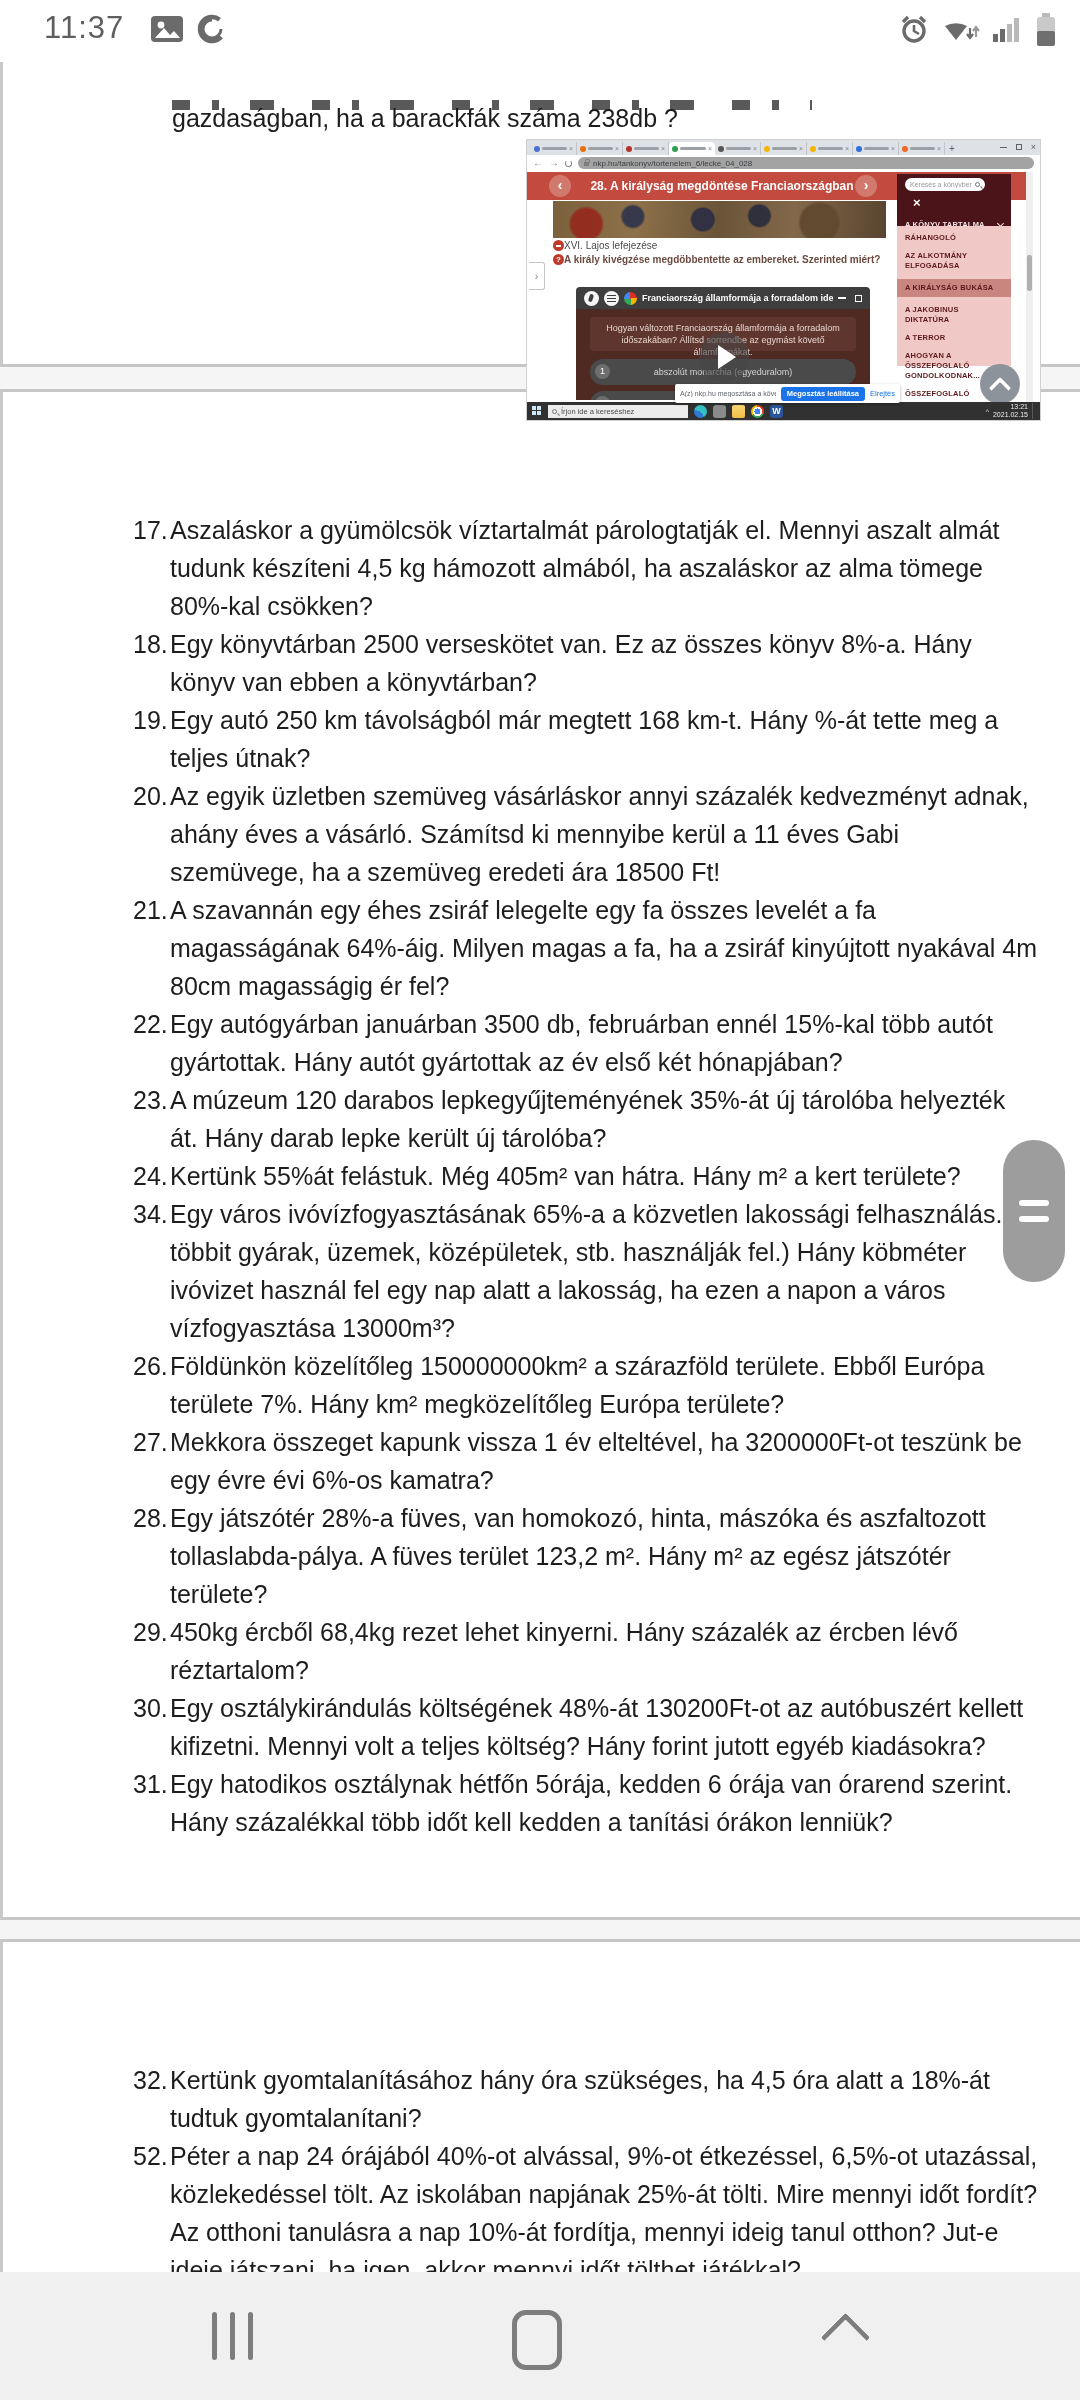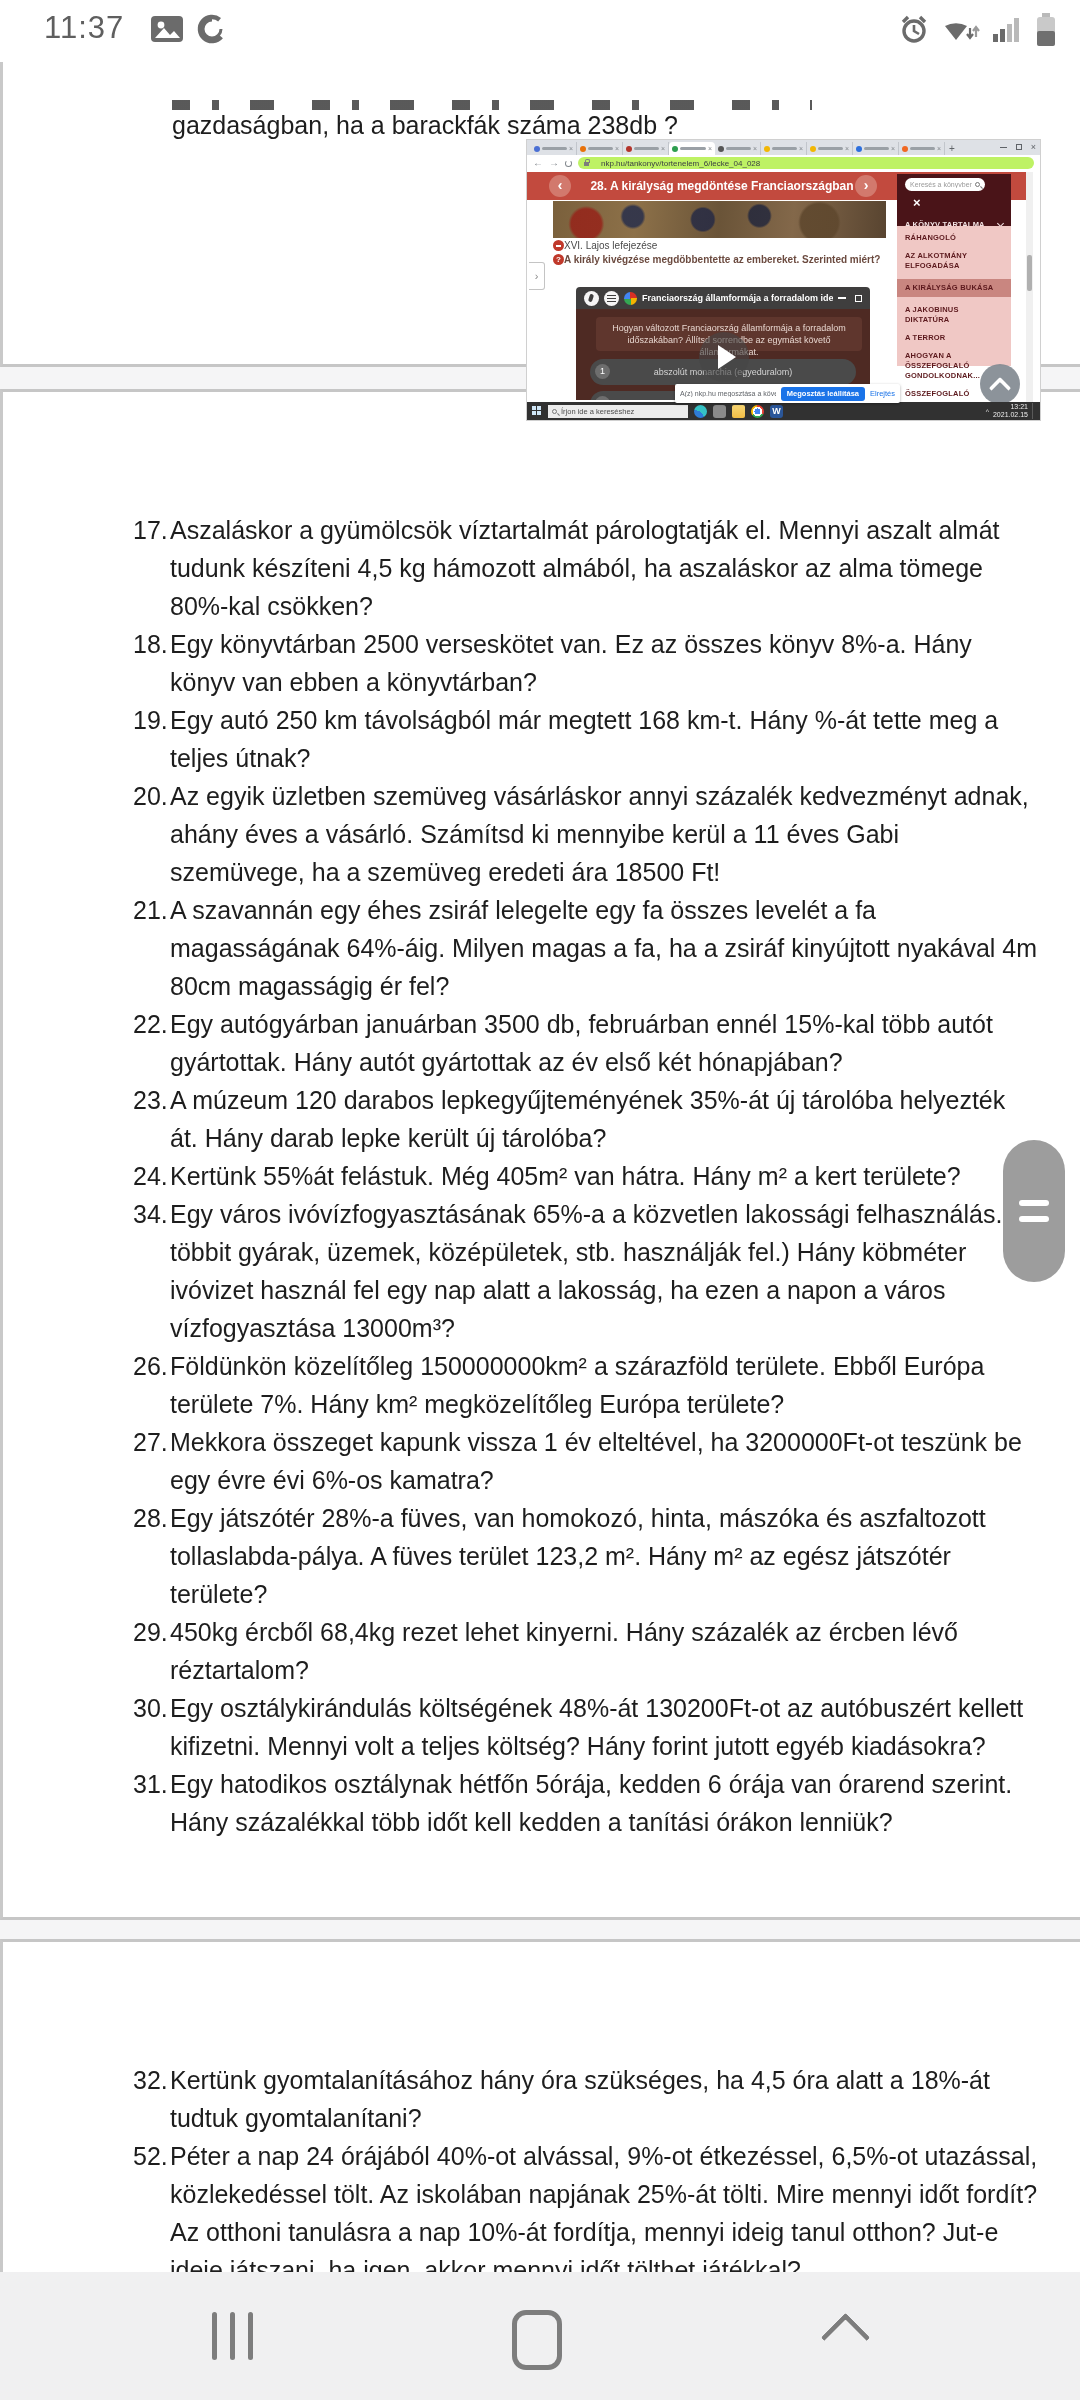--- a/index.html
+++ b/index.html
@@ -17,21 +17,21 @@
   .page1{top:0;height:364px;border-bottom:3px solid #c6c6c6;}
   .page2{top:389px;height:1525px;border-top:3px solid #c6c6c6;border-bottom:3px solid #c6c6c6;}
   .page3{top:1939px;height:333px;border-top:3px solid #c6c6c6;}
 
   .frag-row{position:absolute;left:172px;top:100px;width:640px;height:10px;
     background:
       repeating-linear-gradient(90deg,#3c3c3c 0 18px,transparent 18px 40px,
         #3c3c3c 40px 47px,transparent 47px 78px,
         #3c3c3c 78px 102px,transparent 102px 140px);
     opacity:.85;}
-  .cont-line{position:absolute;left:172px;top:106px;font-size:25px;line-height:38px;color:#1d1d1d;}
+  .cont-line{position:absolute;left:172px;top:99px;font-size:25px;line-height:38px;color:#1d1d1d;}
 
   .problist{position:absolute;left:133px;width:905px;font-size:25px;line-height:38px;color:#1d1d1d;}
   .problist-p2{top:511px;}
   .problist-p3{top:2061px;}
   .prob{padding-left:37px;text-indent:-37px;}
   .prob .num{display:inline-block;width:37px;text-indent:0;}
 
   
   .scrollpill{position:absolute;left:1003px;top:1140px;width:62px;height:142px;border-radius:32px;
     background:#9d9d9d;z-index:30;}
@@ -53,21 +53,21 @@
   .tab-plus{font-size:10px;color:#5f6368;margin-left:4px;line-height:13px;}
   .win-controls{position:absolute;right:4px;top:0;height:14px;display:flex;gap:9px;align-items:center;
                 font-size:9px;color:#5f6368;}
   .win-controls .wc-min{width:7px;height:1px;background:#5f6368;}
   .win-controls .wc-max{width:6px;height:6px;border:1px solid #5f6368;}
 
   .urlbar{position:absolute;left:0;top:15px;width:513px;height:17px;background:#ffffff;border-bottom:1px solid #e0e0e0;
           display:flex;align-items:center;padding:0 6px;gap:6px;}
   .nav-glyph{color:#80868b;font-size:10px;line-height:10px;}
   .reload{width:7px;height:7px;border:1.5px solid #80868b;border-radius:50%;border-top-color:transparent;}
-  .omni{flex:1;height:12px;background:#bef264;border-radius:7px;display:flex;align-items:center;padding:0 6px;gap:12px;}
+  .omni{flex:1;height:12px;background:#a3a3a3;border-radius:7px;display:flex;align-items:center;padding:0 6px;gap:4px;}
   .padlock{width:5px;height:4px;background:#7d7d7d;position:relative;margin-top:2px;}
   .padlock::before{content:"";position:absolute;left:1px;top:-3px;width:3px;height:3px;border:1px solid #7d7d7d;border-bottom:none;border-radius:2px 2px 0 0;}
   .url-text{font-size:8px;color:#3c4043;white-space:nowrap;overflow:hidden;}
   .urlbar .right{display:flex;gap:5px;align-items:center;color:#80868b;font-size:9px;}
   .person{width:8px;height:8px;border-radius:50%;background:#9aa0a6;position:relative;overflow:hidden;}
   .person::before{content:"";position:absolute;left:2px;top:1px;width:4px;height:3px;border-radius:50%;background:#fff;}
   .person::after{content:"";position:absolute;left:1px;top:5px;width:6px;height:4px;border-radius:3px 3px 0 0;background:#fff;}
 
   .lesson-header{position:absolute;left:0;top:32px;width:513px;height:28px;background:#c24a3e;}
   .lh-circle{position:absolute;top:3px;width:22px;height:22px;border-radius:50%;background:#d2796d;
@@ -102,21 +102,21 @@
   .wg-circle{width:15px;height:15px;border-radius:50%;background:#f5f5f5;position:relative;flex:0 0 auto;}
   .wg-hand::before{content:"";position:absolute;left:5px;top:3px;width:4px;height:8px;background:#3f3e3e;border-radius:2px;transform:rotate(18deg);}
   .wg-list::before{content:"";position:absolute;left:3px;top:4px;width:9px;height:1.5px;background:#3f3e3e;
       box-shadow:0 3px 0 #3f3e3e,0 6px 0 #3f3e3e;}
   .wg-logo{width:13px;height:13px;border-radius:50%;flex:0 0 auto;
       background:conic-gradient(#d93025 0 25%,#f4b400 0 50%,#34a853 0 75%,#4285f4 0 100%);}
   .wg-title{flex:1;color:#ffffff;font-size:9px;font-weight:bold;white-space:nowrap;overflow:hidden;}
   .wg-min{width:8px;height:2px;background:#ffffff;margin-right:4px;}
   .wg-max{width:7px;height:7px;border:1.5px solid #ffffff;}
   .wg-body{position:absolute;left:0;top:22px;width:294px;height:91px;background:#4e2a23;}
-  .wg-instr{position:absolute;left:20px;top:8px;width:266px;height:34px;background:#5f362d;border-radius:4px;
+  .wg-instr{position:absolute;left:14px;top:8px;width:266px;height:34px;background:#5f362d;border-radius:4px;
      color:#e7d6cf;font-size:9px;line-height:12px;text-align:center;padding:5px 14px;}
   .wg-pill{position:absolute;left:14px;width:266px;height:26px;background:#4a4a4a;border-radius:13px;
      color:#d4d4d4;font-size:9px;line-height:26px;text-align:center;}
   .wg-pill .pnum{position:absolute;left:5px;top:5px;width:15px;height:15px;border-radius:50%;background:#6e6e6e;
      color:#ffffff;font-size:9px;line-height:15px;text-align:center;}
   .wg-p1{top:50px;} .wg-p2{top:82px;}
   .playbtn{position:absolute;left:172px;top:192px;width:50px;height:50px;border-radius:50%;
      background:rgba(70,70,70,.6);}
   .playbtn::before{content:"";position:absolute;left:19px;top:13px;
      border-left:18px solid #ffffff;border-top:12px solid transparent;border-bottom:12px solid transparent;}

